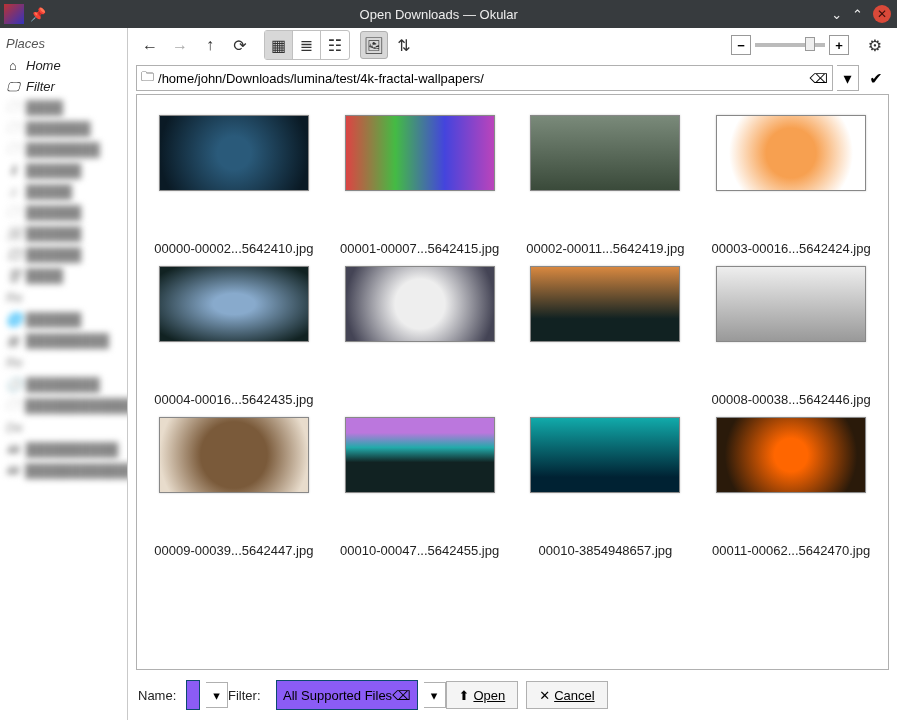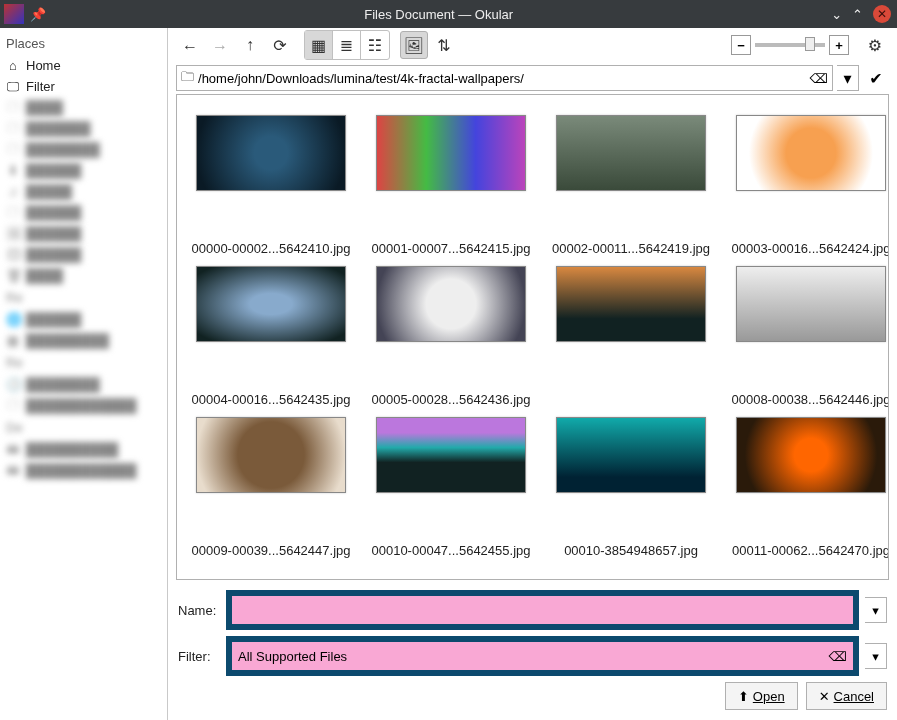--- a/index.html
+++ b/index.html
@@ -7,21 +7,21 @@
   
   .titlebar { height: 28px; background: #373b3e; display: flex; align-items: center; color: #eee; font-size: 13px; }
   .titlebar .app-icon { width: 20px; height: 20px; margin-left: 4px; background: linear-gradient(135deg,#b33,#33b); }
   .titlebar .pin { margin-left: 6px; color: #ddd; }
   .titlebar .title { flex: 1; text-align: center; }
   .titlebar .winbtns { display: flex; gap: 10px; padding-right: 6px; align-items: center; }
   .titlebar .close { width: 18px; height: 18px; border-radius: 9px; background: #da4939; display:flex;align-items:center;justify-content:center;color:#3a0f0b;font-size:12px; }
   
   .body { flex: 1; display: flex; min-height: 0; }
   
-  .sidebar { width: 168px; border-right: 1px solid #c9c9c9; padding: 4px 0; font-size: 13px; overflow: hidden; }
+  .sidebar { width: 128px; border-right: 1px solid #c9c9c9; padding: 4px 0; font-size: 13px; overflow: hidden; font-style: italic; }
   .sidebar .heading { padding: 4px 6px; color: #555; font-size: 13px; }
   .sidebar .item { display: flex; align-items: center; gap: 6px; padding: 2px 6px; height: 21px; color: #222; }
   .sidebar .blur { filter: blur(3px); color: #888; }
   .sidebar .ic { width: 14px; display:inline-block; text-align:center; }
   
   .main { flex: 1; display: flex; flex-direction: column; min-width: 0; }
   
   .toolbar { height: 34px; display: flex; align-items: center; padding: 0 8px; gap: 2px; }
   .tbtn { width: 28px; height: 28px; display:flex; align-items:center; justify-content:center; border:1px solid transparent; border-radius:3px; color:#333; }
   .tbtn.active { background:#d8d8d8; border-color:#b0b0b0; }
@@ -54,36 +54,36 @@
   .t3{background:radial-gradient(circle,#f7a050 30%,#fff 75%);}
   .t4{background:radial-gradient(ellipse,#88aacc 20%,#122 90%);}
   .t5{background:radial-gradient(circle,#eee 30%,#445 90%);}
   .t6{background:linear-gradient(#d88840,#122 70%);}
   .t7{background:linear-gradient(#eee,#999);}
   .t8{background:radial-gradient(circle,#7a5a3a 40%,#e8dccc 90%);}
   .t9{background:linear-gradient(0deg,#122 40%,#2aa 60%,#b7d 80%);}
   .t10{background:linear-gradient(180deg,#1aa,#023 80%);}
   .t11{background:radial-gradient(circle,#f60 20%,#2a1a0a 80%);}
   
-  .bottom { padding:4px 10px 10px 10px; display:flex; flex-direction:column; gap:6px; font-size:13px; }
+  .bottom { padding:4px 10px 10px 10px; display:flex; flex-direction:row; font-size:13px; }
   .row { display:flex; align-items:center; gap:6px; }
   .row label { width:42px; color:#222; }
-  .inputbox { flex:1; height:26px; border:6px solid #0c4a6e; padding:14px 6px; display:flex; align-items:center; background:#f9a8d4; }
+  .inputbox { flex:1; height:26px; border:1px solid #0c4a6e; padding:14px 6px; display:flex; align-items:center; background:#8b5cf6; }
   .filterbox .clr { margin-left:auto; }
   .btnrow { justify-content:flex-end; gap:8px; }
   .btn { height:28px; padding:0 12px; border:1px solid #b0b0b0; background:#f4f4f4; display:flex; align-items:center; gap:4px; font-size:13px; }
   .btn .u { text-decoration:underline; }
 </style>
 </head>
 <body>
 
 <div class="titlebar">
   <div class="app-icon"></div>
   <span class="pin">📌</span>
-  <span class="title">Files Document — Okular</span>
+  <span class="title">Open Downloads — Okular</span>
   <div class="winbtns">
     <span>⌄</span>
     <span>⌃</span>
     <span class="close">✕</span>
   </div>
 </div>
 
 <div class="body">
   <div class="sidebar">
     <div class="heading">Places</div>
@@ -211,21 +211,20 @@
         <div class="cell">
             <div class="thumb-wrap t3"></div>
             <div class="fname">00003-00016...5642424.jpg</div>
           </div>
         <div class="cell">
             <div class="thumb-wrap t4"></div>
             <div class="fname">00004-00016...5642435.jpg</div>
           </div>
         <div class="cell">
             <div class="thumb-wrap t5"></div>
-            <div class="fname">00005-00028...5642436.jpg</div>
           </div>
         <div class="cell">
             <div class="thumb-wrap t6"></div>
           </div>
         <div class="cell">
             <div class="thumb-wrap t7"></div>
             <div class="fname">00008-00038...5642446.jpg</div>
           </div>
         <div class="cell">
             <div class="thumb-wrap t8"></div>

